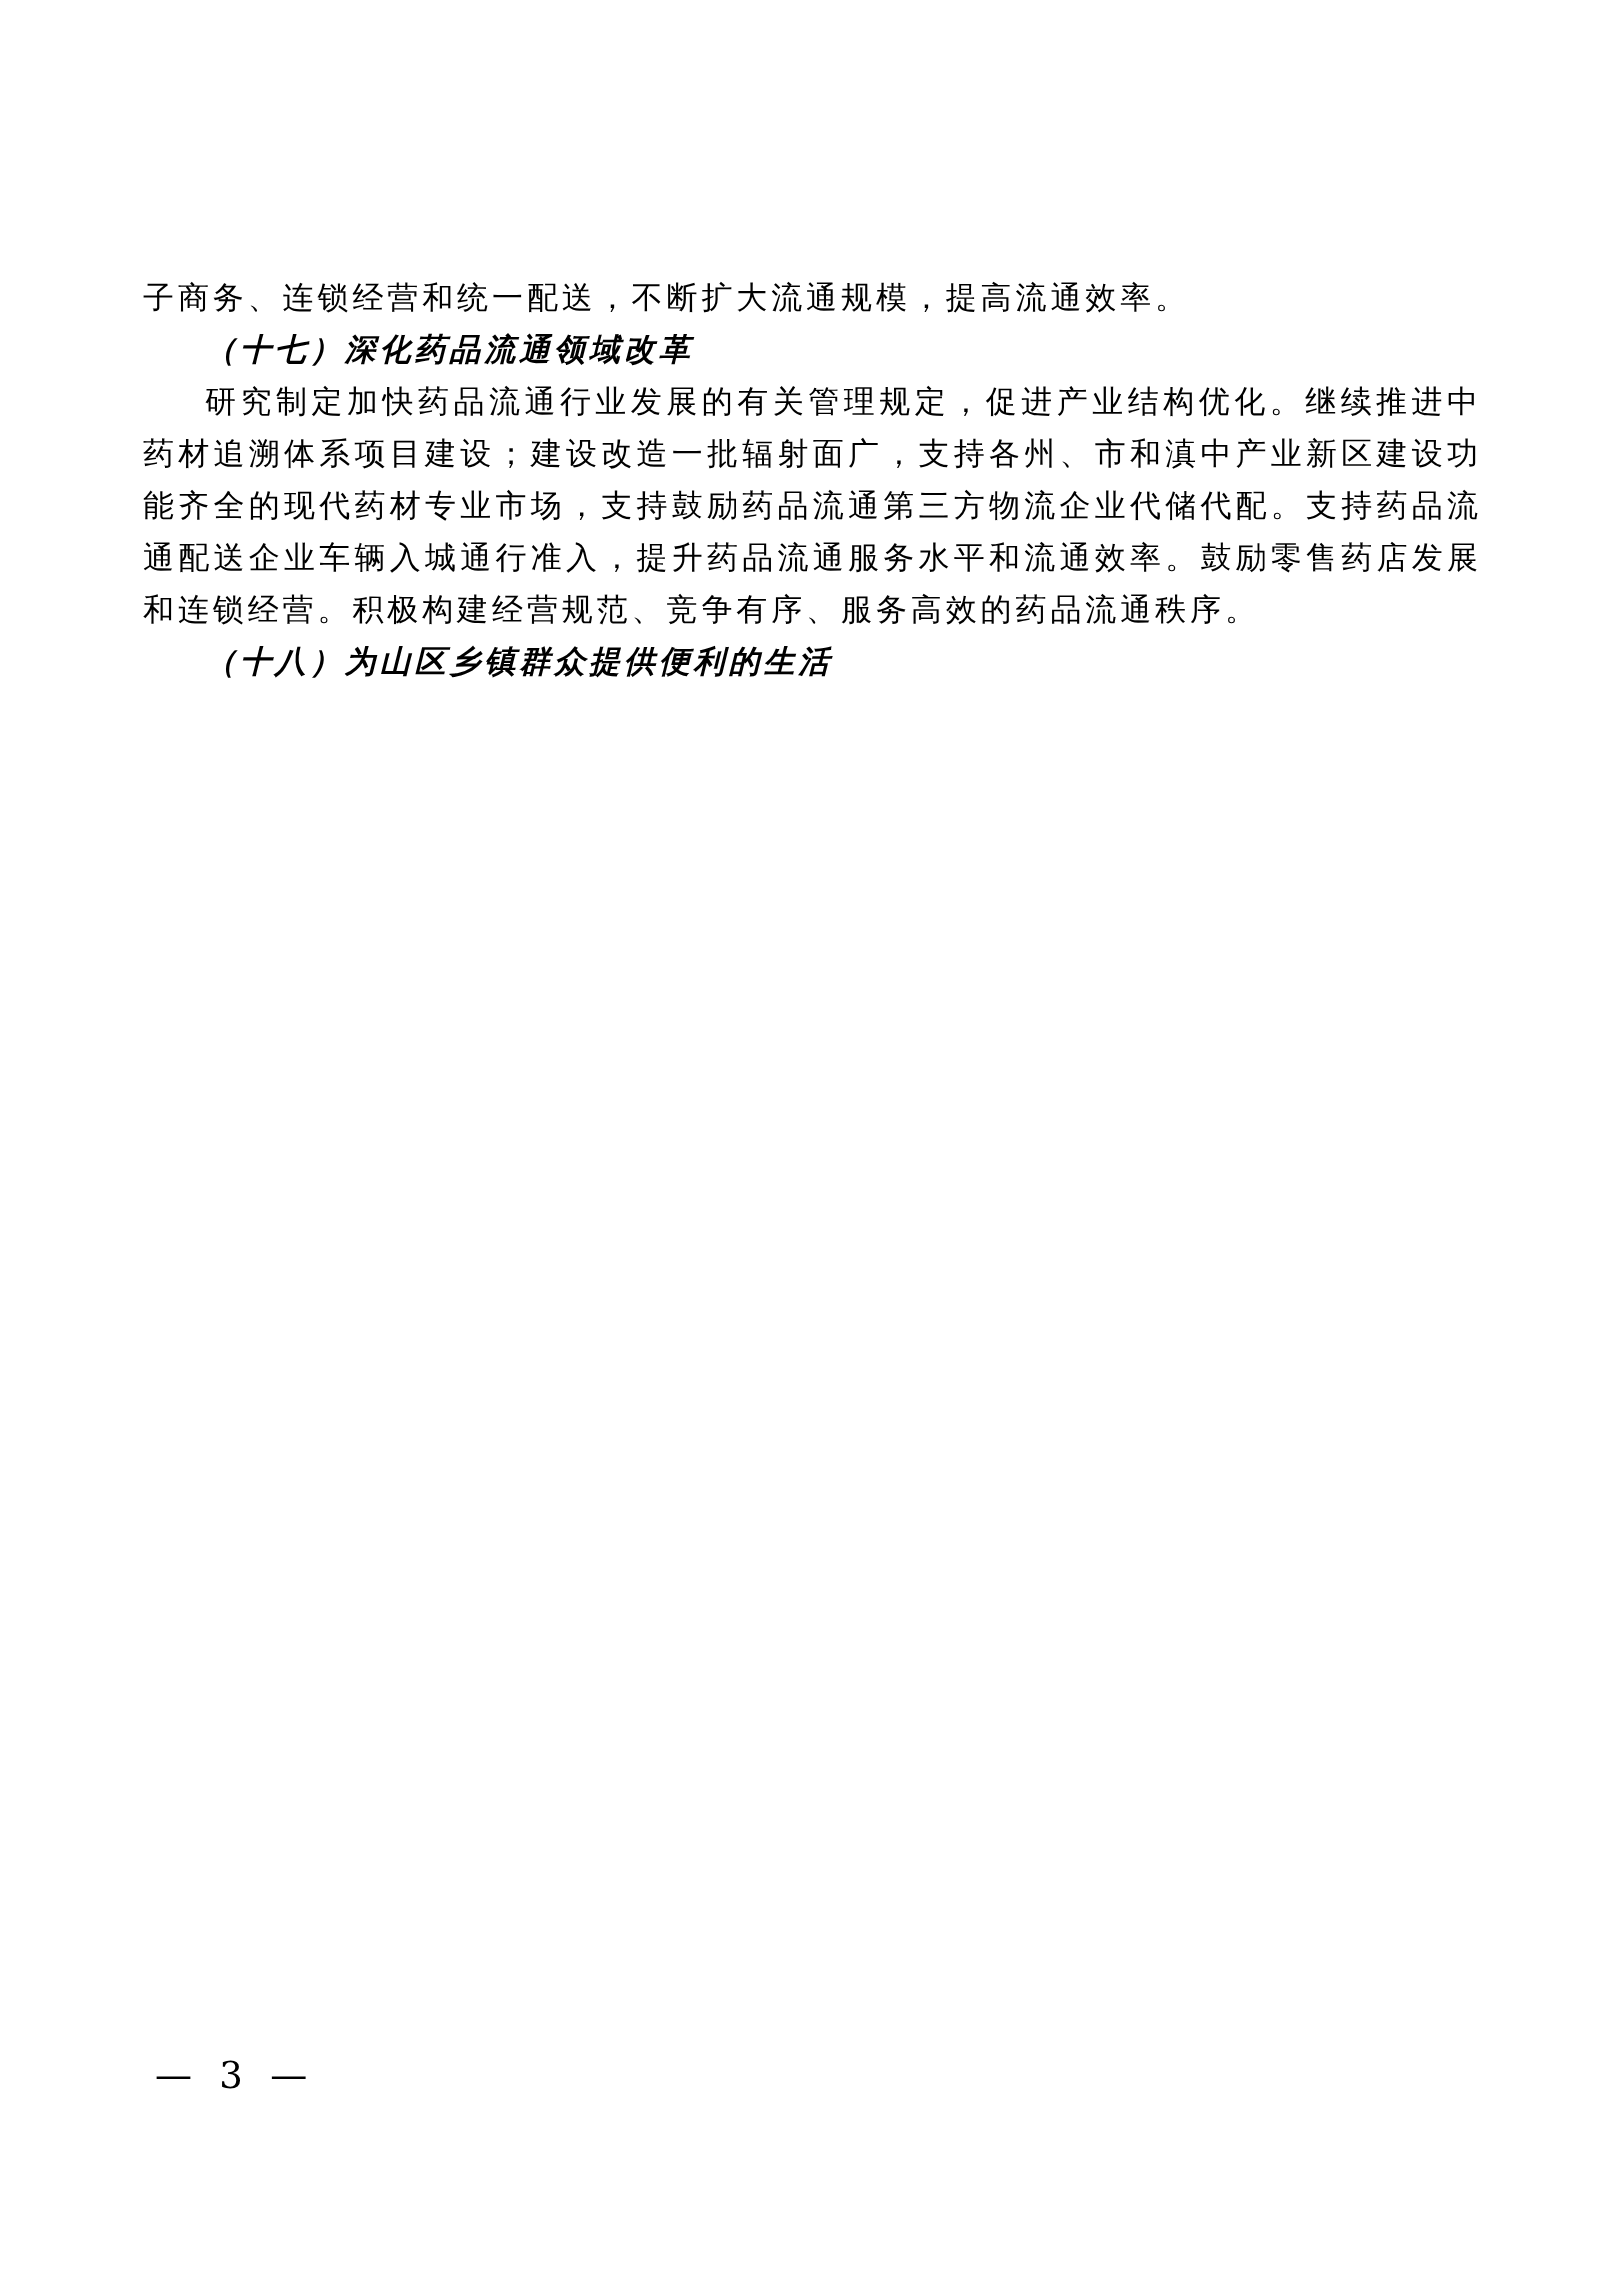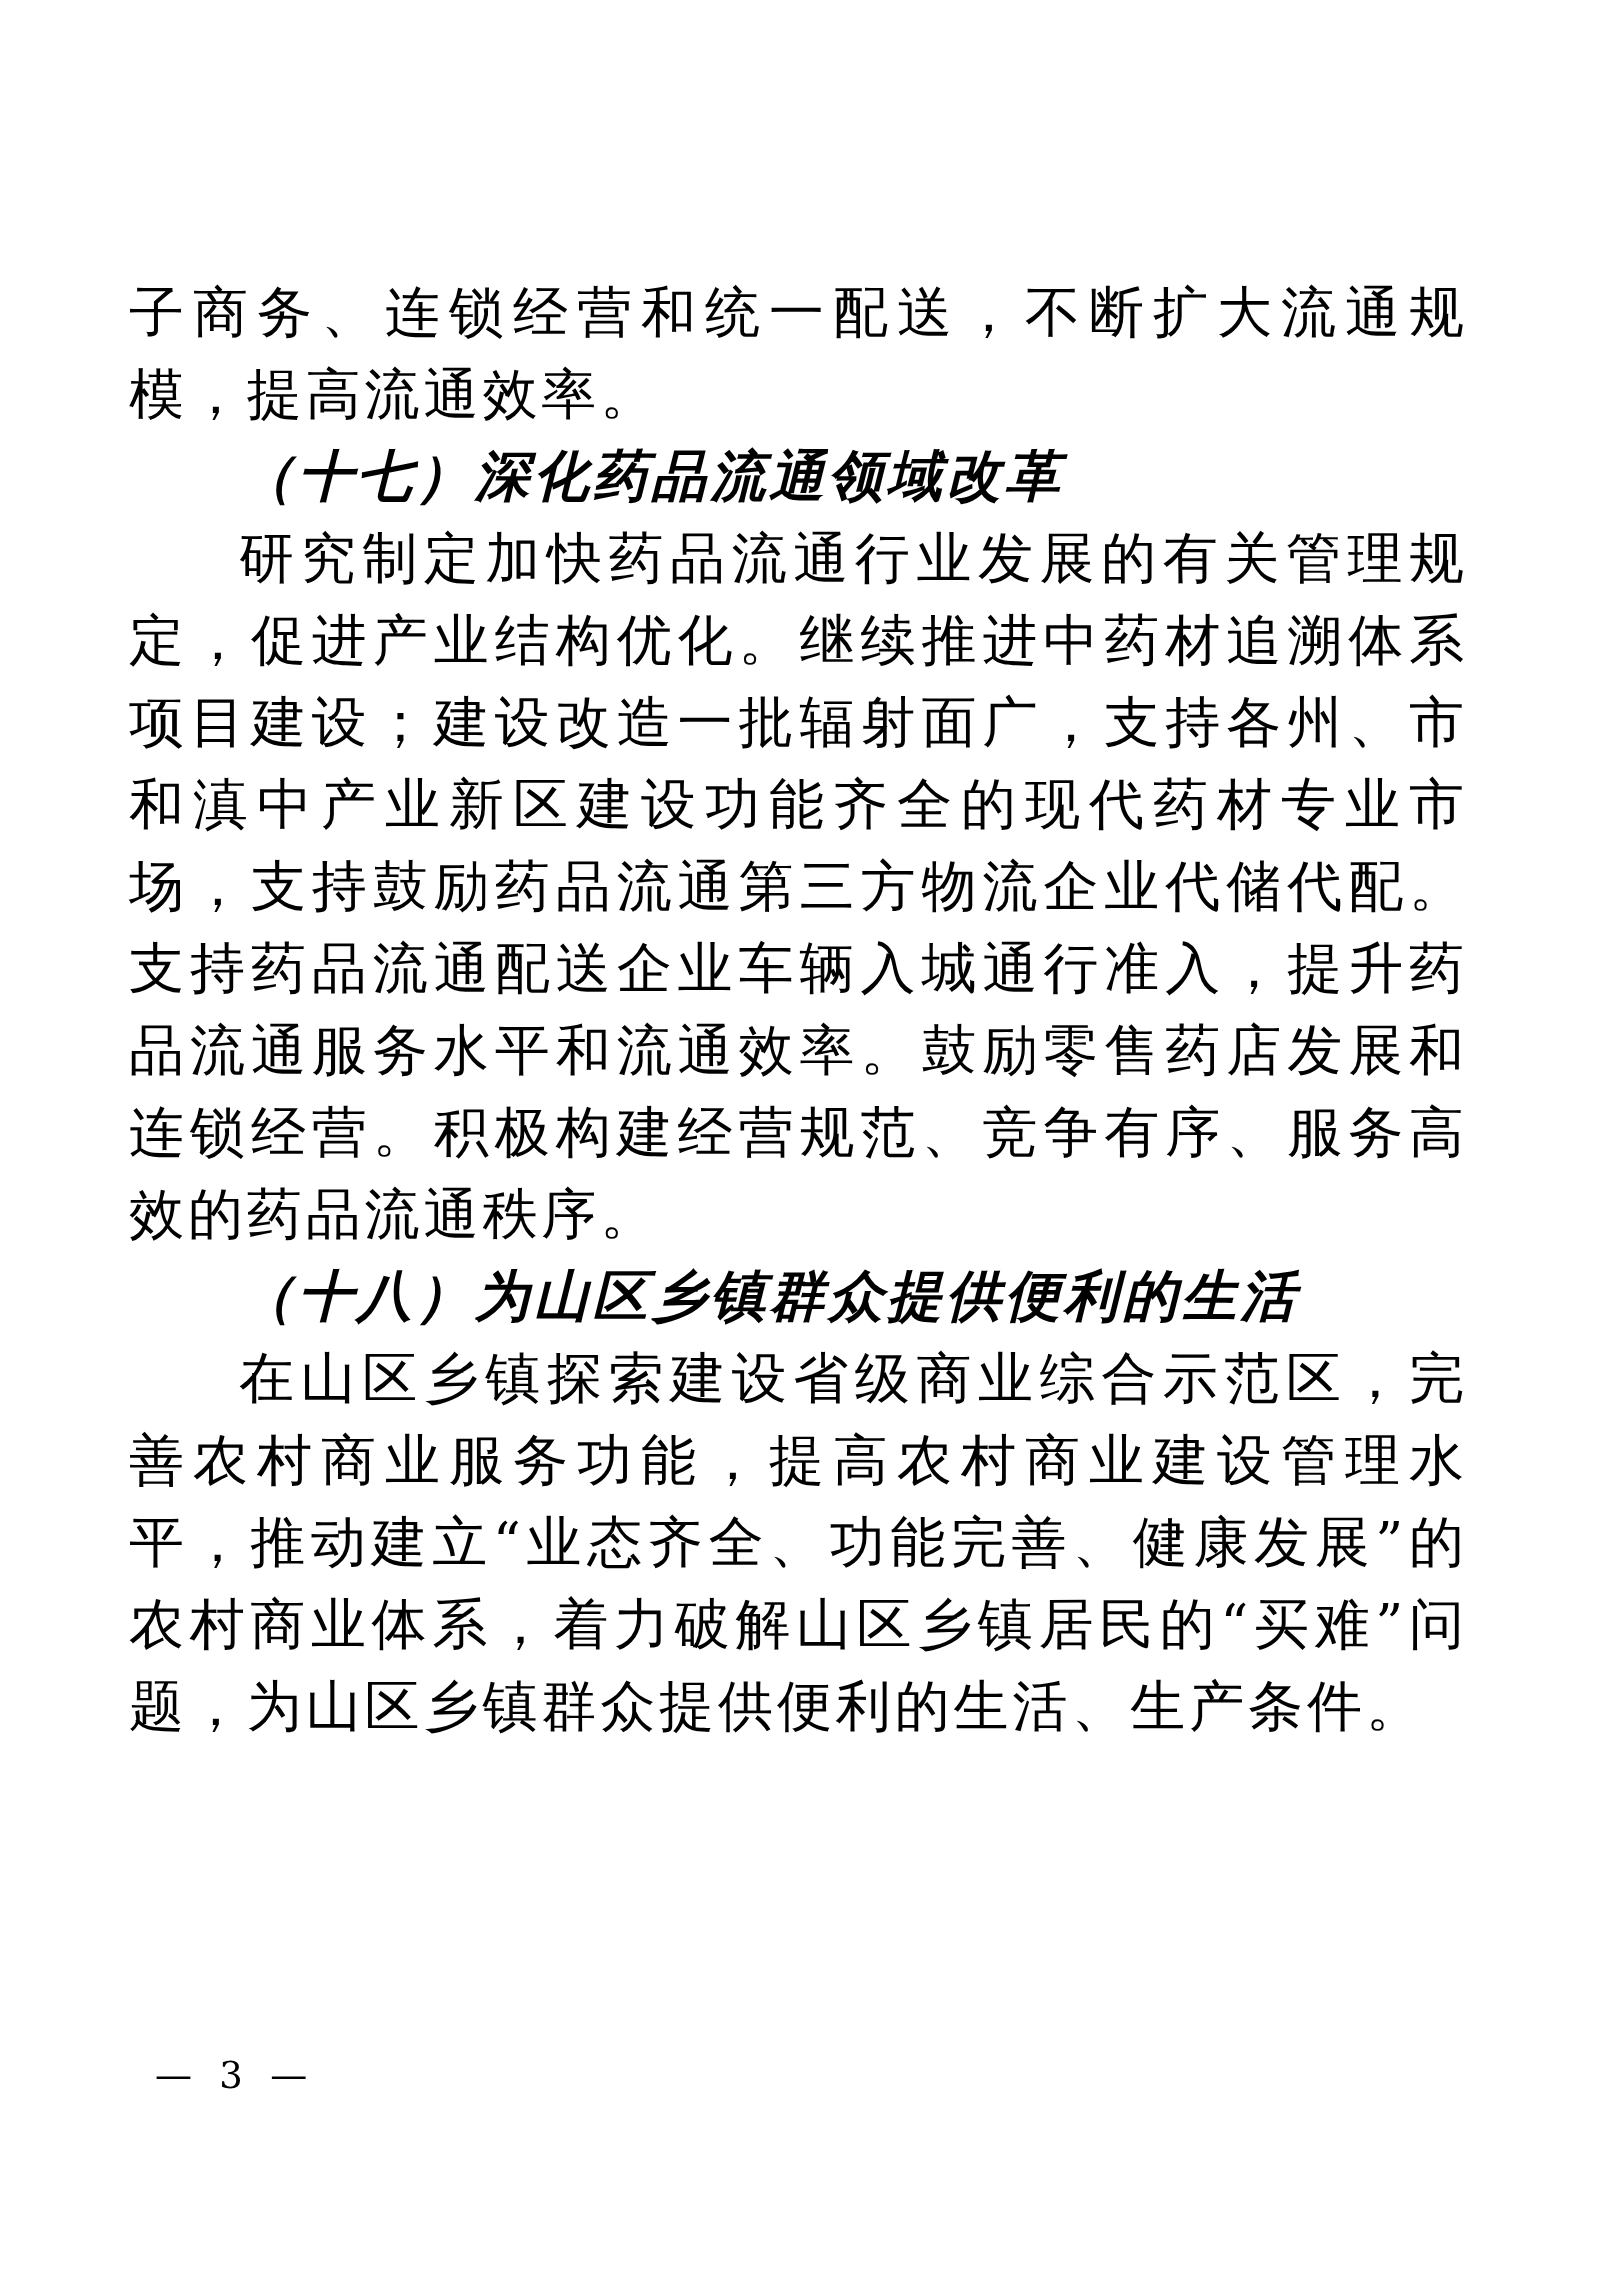--- a/index.html
+++ b/index.html
@@ -12,25 +12,25 @@
     width: 1621px;
     height: 2293px;
     margin: 0 auto;
     background: #ffffff;
     color: #000000;
     font-family: "DejaVu Serif", "Liberation Serif", serif;
     overflow: hidden;
   }
   .body-text {
     position: absolute;
-    left: 129px;
+    left: 143px;
     top: 271px;
     width: 1339px;
-    font-size: 55px;
-    line-height: 82px;
+    font-size: 31px;
+    line-height: 52px;
     letter-spacing: 3.9px;
     text-align: justify;
     text-justify: inter-ideograph;
   }
   .para {
     margin: 0;
     text-indent: 2em;
   }
   .para.no-indent {
     text-indent: 0;
@@ -56,17 +56,16 @@
 </style>
 </head>
 <body>
 
 <div class="page">
   <div class="body-text">
     <p class="para no-indent">子商务、连锁经营和统一配送，不断扩大流通规模，提高流通效率。</p>
     <p class="para sub-heading">（十七）深化药品流通领域改革</p>
     <p class="para">研究制定加快药品流通行业发展的有关管理规定，促进产业结构优化。继续推进中药材追溯体系项目建设；建设改造一批辐射面广，支持各州、市和滇中产业新区建设功能齐全的现代药材专业市场，支持鼓励药品流通第三方物流企业代储代配。支持药品流通配送企业车辆入城通行准入，提升药品流通服务水平和流通效率。鼓励零售药店发展和连锁经营。积极构建经营规范、竞争有序、服务高效的药品流通秩序。</p>
     <p class="para sub-heading">（十八）为山区乡镇群众提供便利的生活</p>
-    <p class="para">在山区乡镇探索建设省级商业综合示范区，完善农村商业服务功能，提高农村商业建设管理水平，推动建立“业态齐全、功能完善、健康发展”的农村商业体系，着力破解山区乡镇居民的“买难”问题，为山区乡镇群众提供便利的生活、生产条件。</p>
   </div>
   <div class="page-footer">— 3 —</div>
 </div>
 
 
 </body></html>

